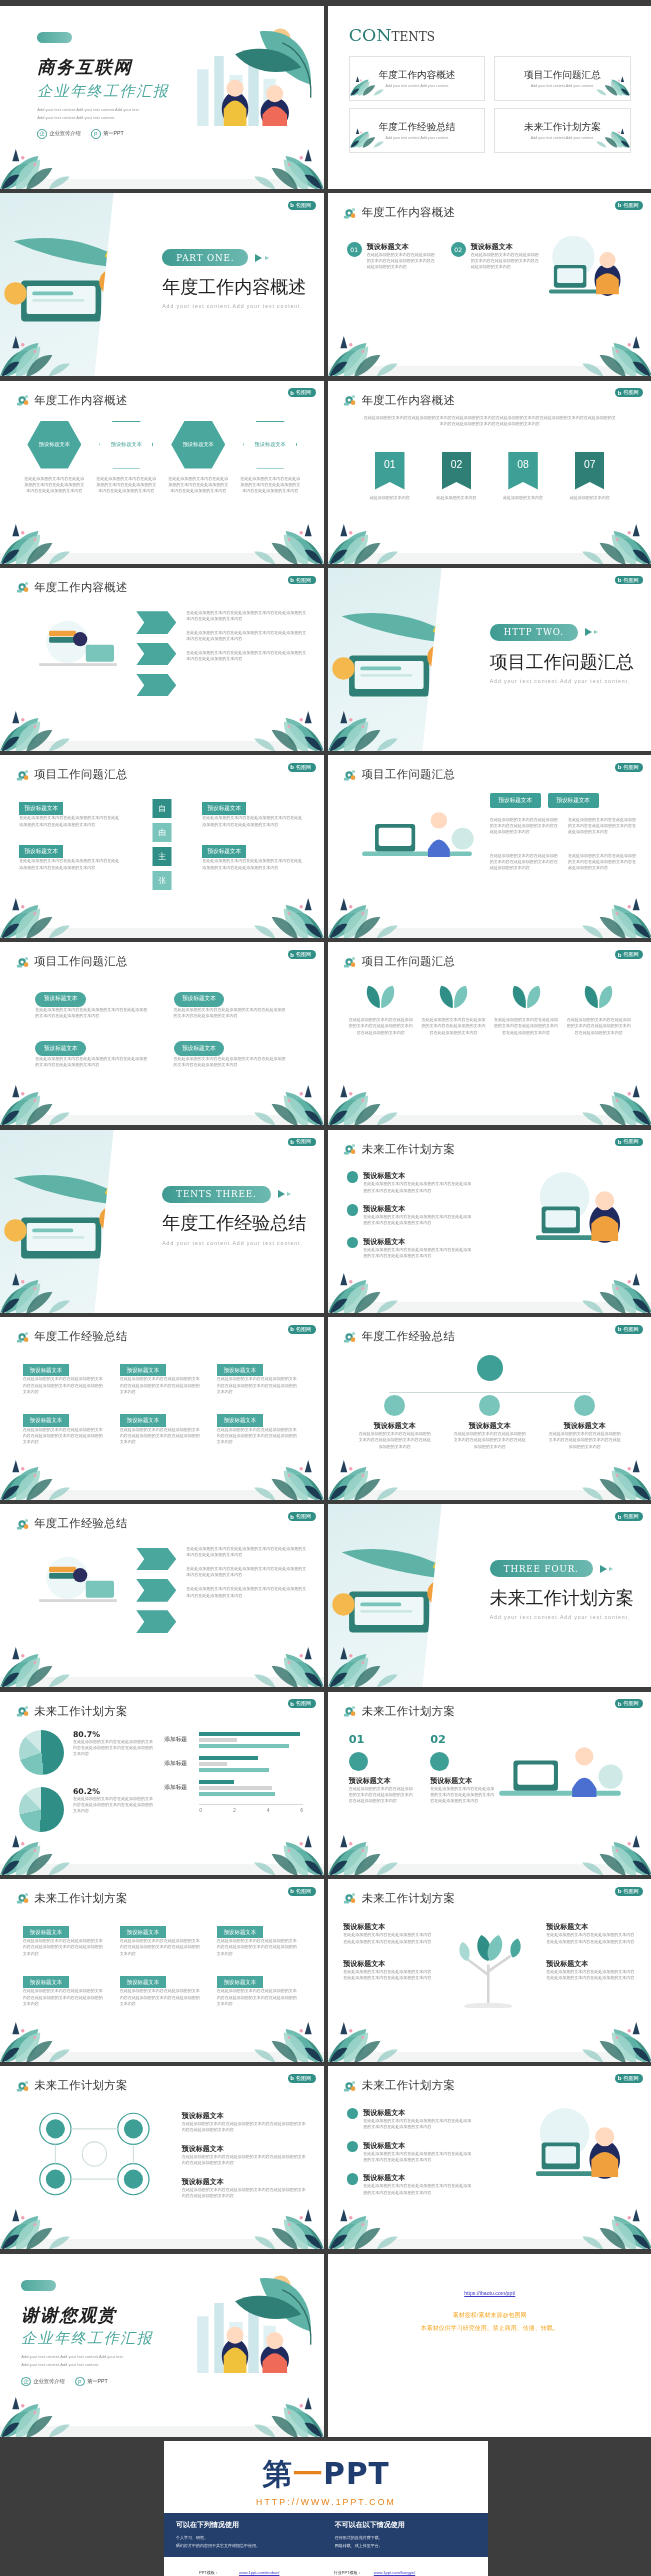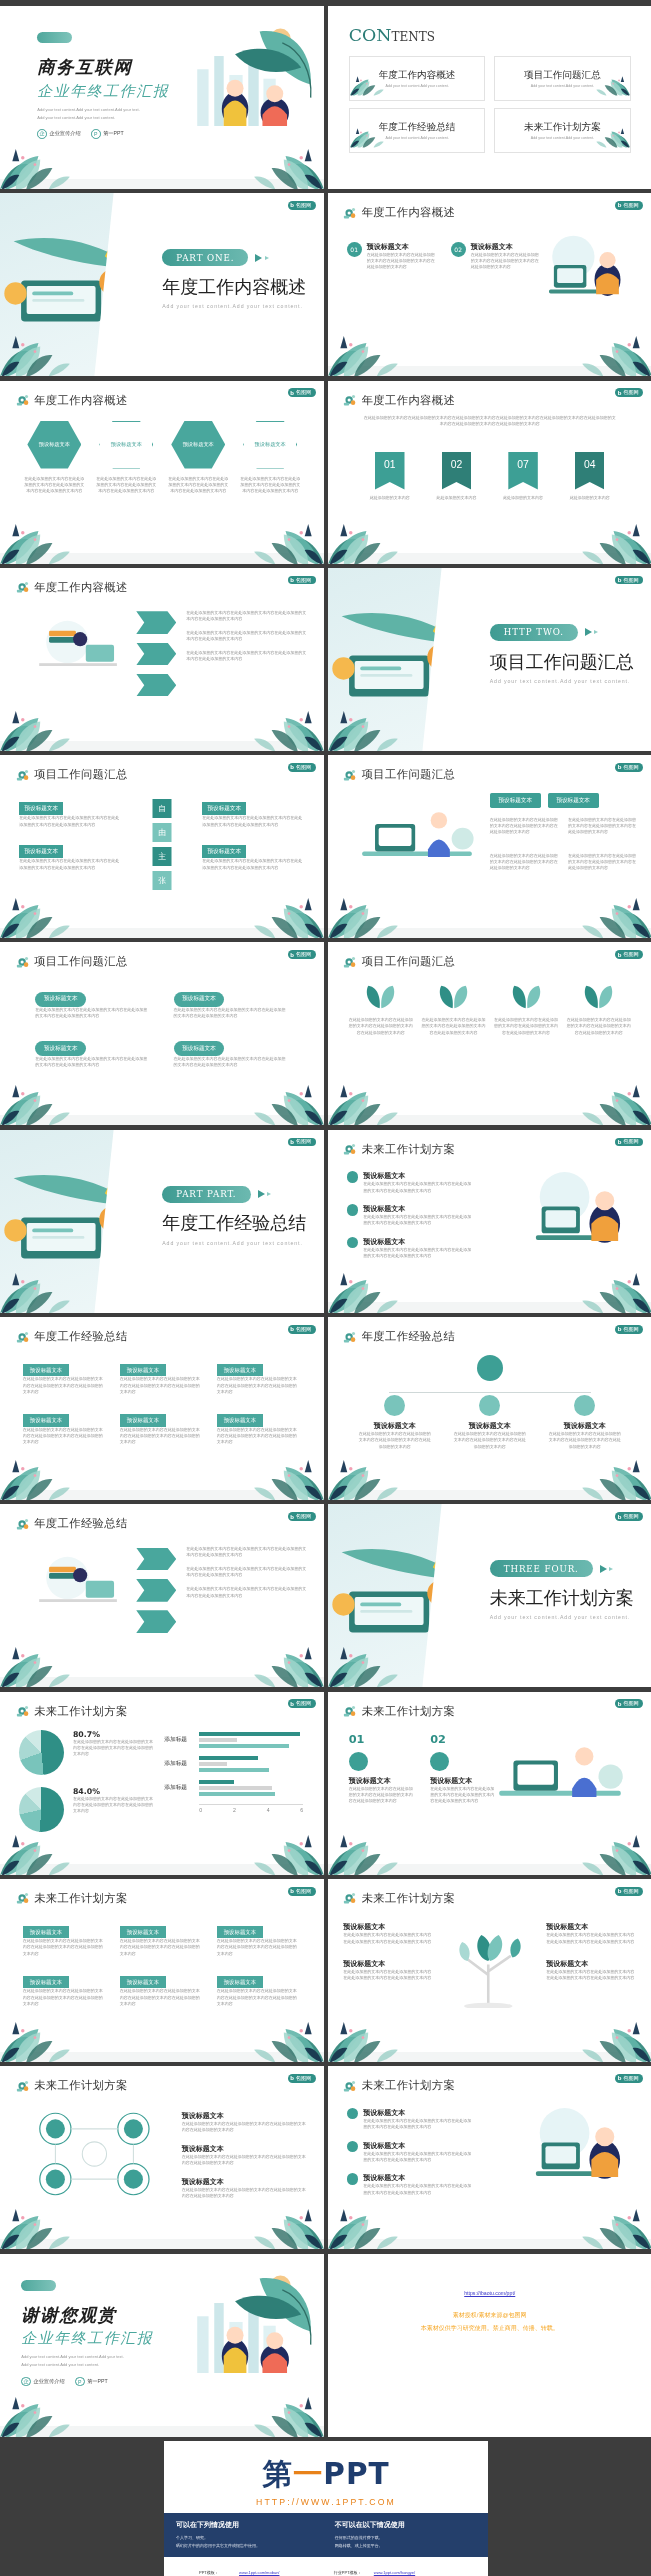--- a/index.html
+++ b/index.html
@@ -462,25 +462,25 @@
           <div style="position: absolute; left: 35px; right: 35px; top: 38px; display: flex; justify-content: space-between;">
             <div style="width: 54px; text-align: center;">
               <div class="ribbon" style="margin: 0px auto;">01</div>
               <div class="bt" style="width: 54px; margin-top: 5.2px; text-align: center;">此处添加您的文本内容</div>
             </div>
             <div style="width: 54px; text-align: center;">
               <div class="ribbon dark" style="margin: 0px auto;">02</div>
               <div class="bt" style="width: 54px; margin-top: 5.2px; text-align: center;">此处添加您的文本内容</div>
             </div>
             <div style="width: 54px; text-align: center;">
-              <div class="ribbon" style="margin: 0px auto;">07</div>
+              <div class="ribbon" style="margin: 0px auto;">08</div>
               <div class="bt" style="width: 54px; margin-top: 5.2px; text-align: center;">此处添加您的文本内容</div>
             </div>
             <div style="width: 54px; text-align: center;">
-              <div class="ribbon dark" style="margin: 0px auto;">04</div>
+              <div class="ribbon dark" style="margin: 0px auto;">07</div>
               <div class="bt" style="width: 54px; margin-top: 5.2px; text-align: center;">此处添加您的文本内容</div>
             </div>
           </div>
         </div>
         <div class="botband"></div>
         <div class="leafBL"><svg viewBox="0 0 95 62" width="83" height="54" xmlns="http://www.w3.org/2000/svg">
     <path d="M0 62 C8 40 22 30 34 34 C28 46 16 56 0 62Z" fill="#3f8f84"></path>
     <path d="M6 62 C10 42 26 26 44 24 C40 42 26 56 10 62Z" fill="#62b5a8" opacity=".9"></path>
     <path d="M18 62 C18 44 30 30 46 28 C46 44 36 58 24 62Z" fill="#9fd6cb" opacity=".85"></path>
     <path d="M30 62 C34 46 48 36 60 38 C54 50 44 58 34 62Z" fill="#2f6f66" opacity=".8"></path>
@@ -876,21 +876,21 @@
     <circle cx="40" cy="34" r="1.6" fill="#f2a0b4"></circle>
     <path d="M56 62 C60 52 70 46 80 48 C74 56 66 60 58 62Z" fill="#8fcbc0" opacity=".7"></path>
   </svg></div>
         </div>
         <div class="wm">
           <span class="b">b</span>
           <span class="cn">包图网</span>
         </div>
         <div style="position: absolute; left: 162px; top: 56px;">
           <div style="display: flex; align-items: center;">
-            <div class="part-pill">PART PART.</div>
+            <div class="part-pill">TENTS THREE.</div>
             <div class="play">
               <div class="tri"></div>
               <div class="tri sm"></div>
             </div>
           </div>
           <div class="part-h1">年度工作经验总结</div>
           <div class="part-h2">Add your text content.Add your text content.</div>
         </div>
       </div>
       <div class="slide">
@@ -1201,21 +1201,21 @@
             <div style="display: flex; gap: 8.7px; margin-bottom: 12px;">
               <div class="pie" style="background: conic-gradient(rgb(47, 143, 134) 0deg, rgb(47, 143, 134) 174.6deg, rgb(121, 196, 187) 174.6deg, rgb(121, 196, 187) 250.2deg, rgb(169, 217, 211) 250.2deg, rgb(169, 217, 211) 315deg, rgb(207, 234, 230) 315deg, rgb(207, 234, 230) 360deg);"></div>
               <div style="width: 82px;">
                 <div style="font-size: 7.8px; font-weight: bold; color: rgb(43, 43, 43); font-family: &quot;DejaVu Sans&quot;, sans-serif;">80.7%</div>
                 <div class="bt" style="width: 82px;">在此处添加您的文本内容在此处添加您的文本内容在此处添加您的文本内容在此处添加您的文本内容</div>
               </div>
             </div>
             <div style="display: flex; gap: 8.7px; margin-bottom: 12px;">
               <div class="pie" style="background: conic-gradient(rgb(47, 143, 134) 0deg, rgb(47, 143, 134) 185.4deg, rgb(121, 196, 187) 185.4deg, rgb(121, 196, 187) 257.4deg, rgb(169, 217, 211) 257.4deg, rgb(169, 217, 211) 315deg, rgb(207, 234, 230) 315deg, rgb(207, 234, 230) 360deg);"></div>
               <div style="width: 82px;">
-                <div style="font-size: 7.8px; font-weight: bold; color: rgb(43, 43, 43); font-family: &quot;DejaVu Sans&quot;, sans-serif;">84.0%</div>
+                <div style="font-size: 7.8px; font-weight: bold; color: rgb(43, 43, 43); font-family: &quot;DejaVu Sans&quot;, sans-serif;">60.2%</div>
                 <div class="bt" style="width: 82px;">在此处添加您的文本内容在此处添加您的文本内容在此处添加您的文本内容在此处添加您的文本内容</div>
               </div>
             </div>
           </div>
           <div style="position: absolute; right: 14px; top: 7px; width: 146px;">
             <div style="display: flex; align-items: center; margin-bottom: 7.8px;">
               <div style="width: 35px; font-size: 5.7px; color: rgb(51, 51, 51); font-family: &quot;DejaVu Sans&quot;, sans-serif;">添加标题</div>
               <div style="flex: 1 1 0%; display: flex; flex-direction: column; gap: 1.7px;">
                 <div class="barrow" style="width: 101px; background: rgb(47, 143, 134);"></div>
                 <div class="barrow" style="width: 38px; background: rgb(212, 212, 212);"></div>

